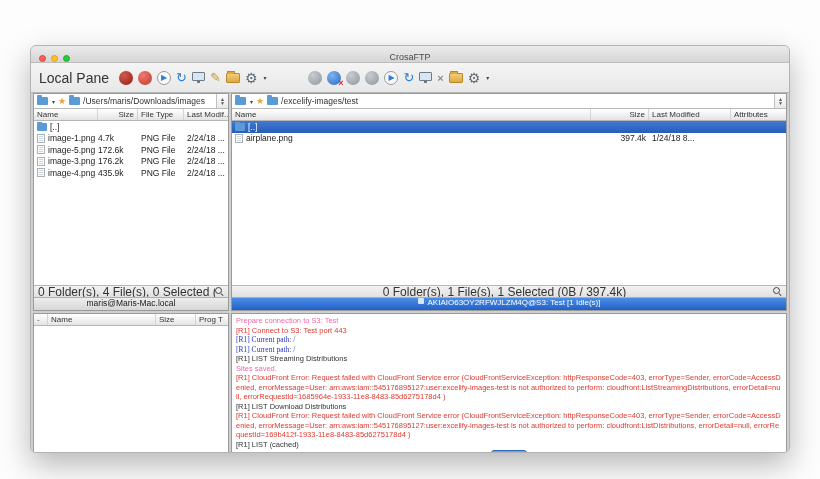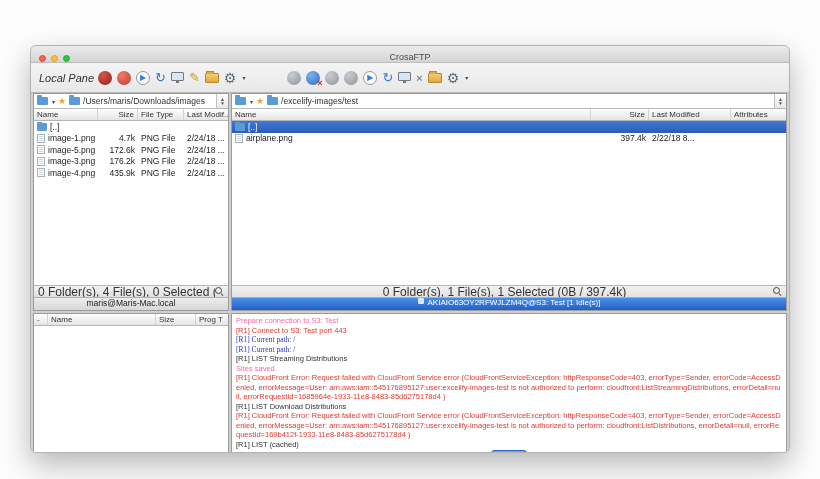--- a/index.html
+++ b/index.html
@@ -19,21 +19,21 @@
   .lights{ display:flex; gap:5px; margin-left:8px; }
   .light{ width:7px; height:7px; border-radius:50%; }
   .light.red{ background:#ff5f57; border:1px solid #e0443e;}
   .light.yellow{ background:#febc2e; border:1px solid #dea123;}
   .light.green{ background:#28c840; border:1px solid #1dad2b;}
   .wtitle{ position:absolute; left:0; right:0; text-align:center; font-size:9px; color:#4a4a4a; }
 
   
   .toolbar{ height:30px; flex:0 0 auto; background:linear-gradient(#f4f4f4,#e8e8e8);
     border-bottom:1px solid #b5b5b5; display:flex; align-items:center; padding:0 8px; gap:4px; }
-  .tb-label{ font-size:11px; color:#333; margin-right:0;font-style:italic; }
+  .tb-label{ font-size:14px; color:#333; margin-right:6px; }
   .tb-group{ display:flex; align-items:center; gap:5px; }
   .tb-gap{ width:34px; }
   .cir{ width:14px; height:14px; border-radius:50%; display:inline-block; }
   .cir.darkred{ background:radial-gradient(circle at 35% 30%, #d4574a, #8f1f16); }
   .cir.red{ background:radial-gradient(circle at 35% 30%, #f07a6e, #c0392b); }
   .cir.gray{ background:radial-gradient(circle at 35% 30%, #c9cdd2, #8d949b); }
   .cir.playc{ background:#fafafa; border:1px solid #9a9a9a; text-align:center; line-height:12px; font-size:8px; color:#2f7fd6; }
   .glyph{ font-size:13px; color:#2f7fd6; line-height:14px; }
   .glyph.pencil{ color:#c79b1f; }
   .glyph.gear{ color:#5f6b75; font-size:14px; }
@@ -69,21 +69,21 @@
   .lhead span:nth-child(3){ width:46px; flex:0 0 auto;}
   .lhead span:nth-child(4){ width:44px; flex:0 0 auto; border-right:none;}
   .rhead span:nth-child(1){ flex:1; }
   .rhead span:nth-child(2){ width:58px; text-align:right; flex:0 0 auto;}
   .rhead span:nth-child(3){ width:82px; flex:0 0 auto;}
   .rhead span:nth-child(4){ width:55px; flex:0 0 auto; border-right:none;}
 
   .rows{ flex:1; overflow:hidden; background:#fff; }
   .row{ display:flex; height:11.5px; align-items:center; font-size:8.5px; color:#222; }
   .row .name{ flex:1; padding-left:3px; display:flex; align-items:center; overflow:hidden; white-space:nowrap;}
-  .lrows .row .c2{ width:40px; text-align:right; flex:0 0 auto; padding-right:3px;}
+  .lrows .row .c2{ width:40px; text-align:left; flex:0 0 auto; padding-right:3px;}
   .lrows .row .c3{ width:46px; flex:0 0 auto; padding-left:3px;}
   .lrows .row .c4{ width:44px; flex:0 0 auto; padding-left:3px;}
   .rrows .row .c2{ width:58px; text-align:right; flex:0 0 auto; padding-right:3px;}
   .rrows .row .c3{ width:82px; flex:0 0 auto; padding-left:3px;}
   .rrows .row .c4{ width:55px; flex:0 0 auto;}
   .row.selected{ background:linear-gradient(#4179d2,#2a5cbb); color:#fff; }
   .fi{ display:inline-block; width:10px; height:8px; margin-right:3px; position:relative; flex:0 0 auto;}
   .fi.folder{ background:#5b9bd5; border-radius:1px; }
   .fi.folder::before{ content:""; position:absolute; top:-2px; left:0; width:5px; height:2px; background:#5b9bd5; border-radius:1px 1px 0 0;}
   .fi.file{ width:8px; height:9px; background:#fdfdfd; border:1px solid #a8b0b8; }
@@ -270,21 +270,21 @@
             <span class="c2"></span>
             <span class="c3"></span>
             <span class="c4"></span>
           </div>
             <div class="row" style="">
             <span class="name">
                 <span class="fi file"></span>
                 <span>airplane.png</span>
               </span>
             <span class="c2">397.4k</span>
-            <span class="c3">2/22/18 8...</span>
+            <span class="c3">1/24/18 8...</span>
             <span class="c4"></span>
           </div>
         </div>
         <div class="statusbar">
           <span class="stxt">0 Folder(s), 1 File(s), 1 Selected (0B / 397.4k)</span>
           <span class="icon-search"></span>
         </div>
         <div class="subbar remote">
           <span class="conn-ic"></span>
           <span>AKIAIO63OY2RFWJLZM4Q@S3: Test [1 Idle(s)]</span>

